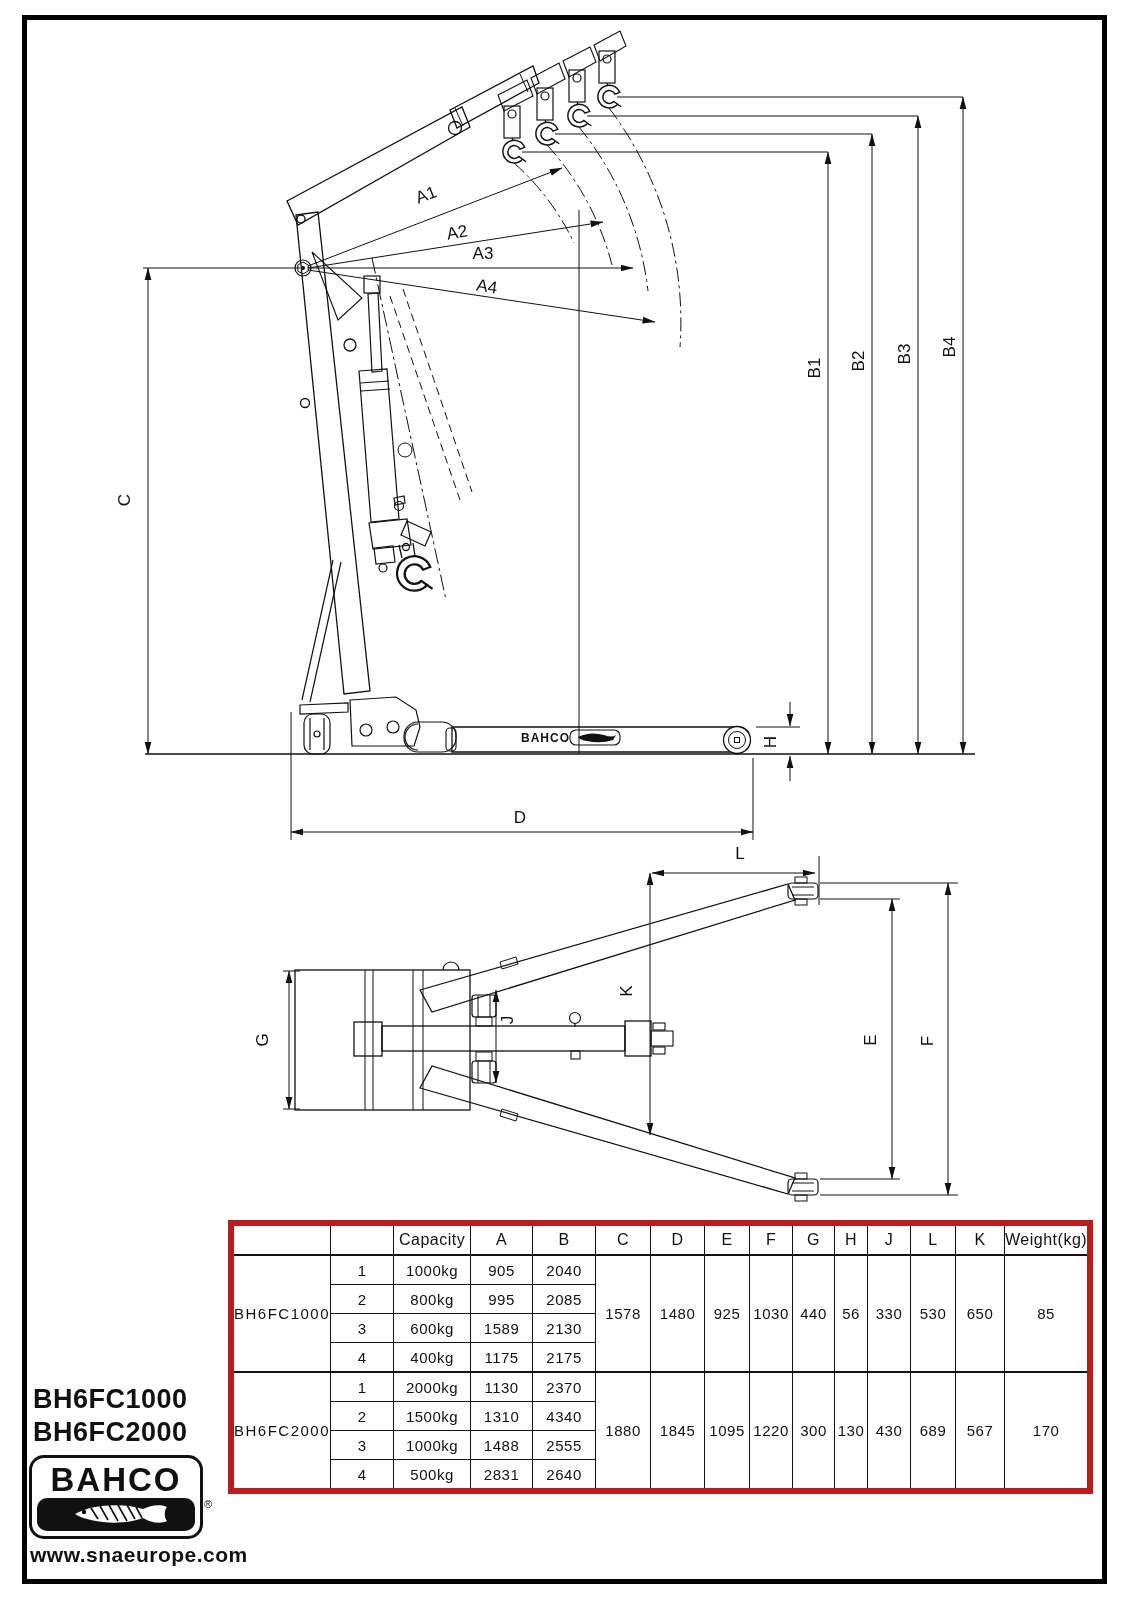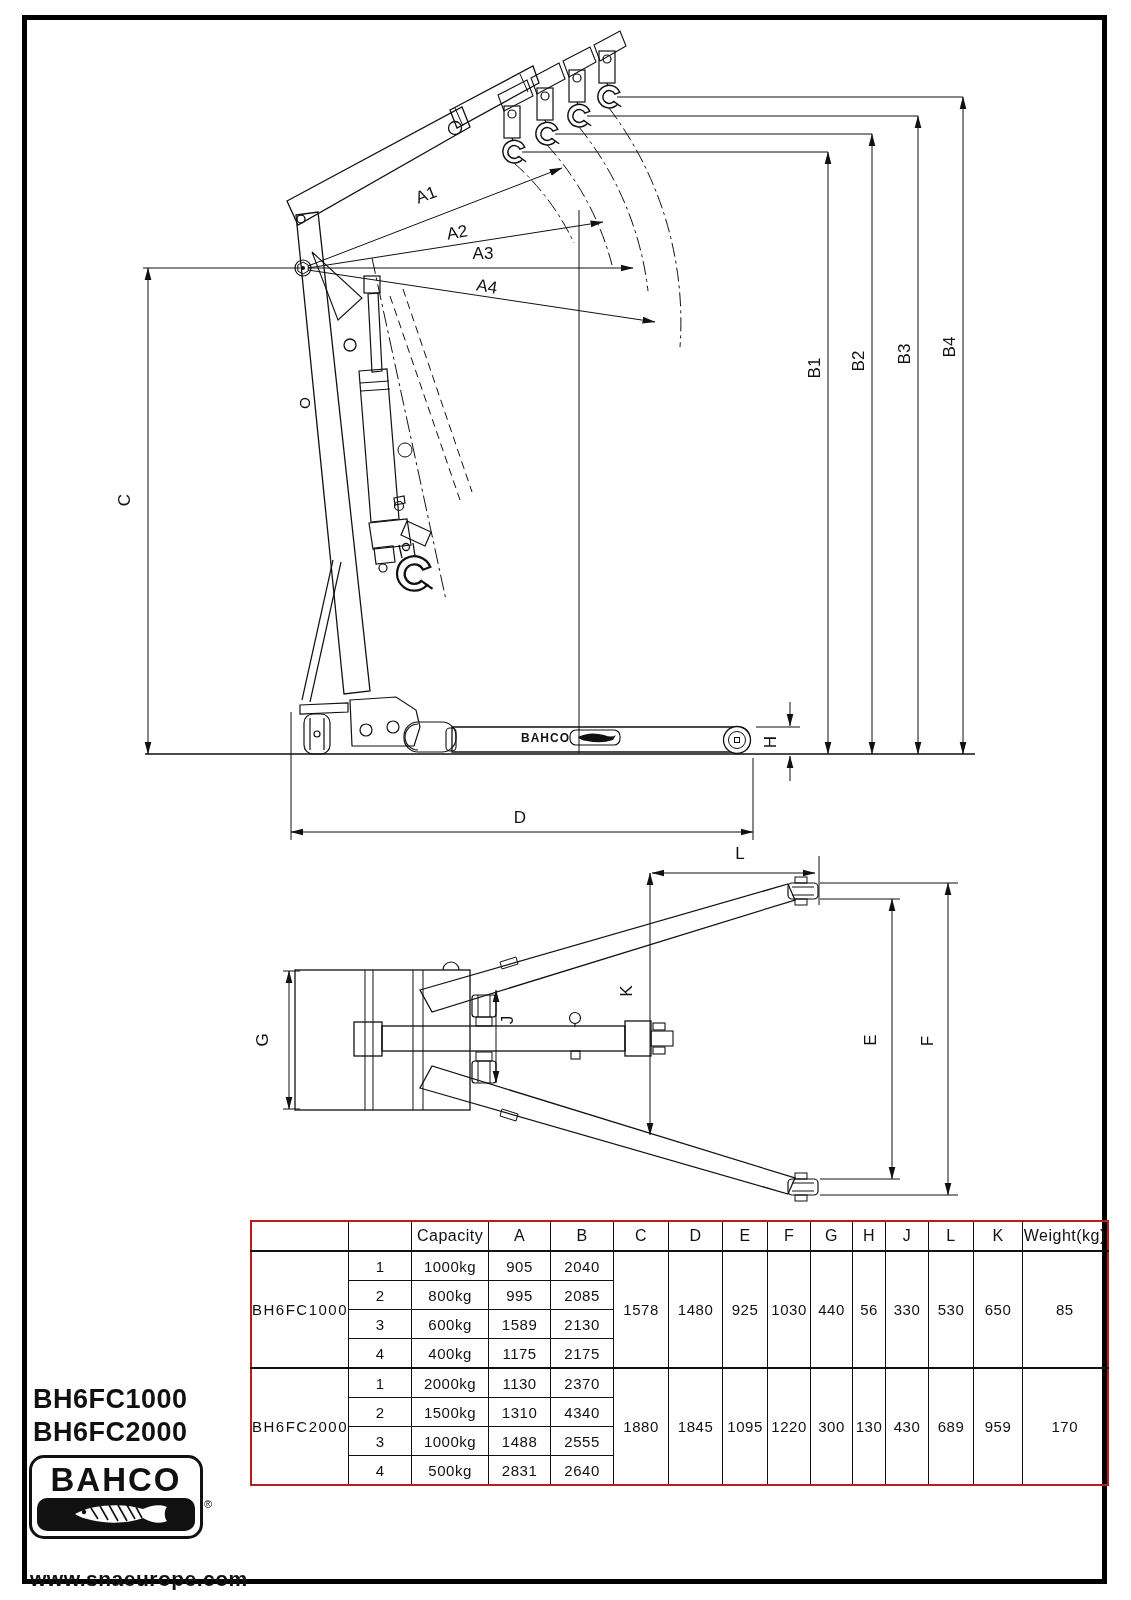--- a/index.html
+++ b/index.html
@@ -10,36 +10,36 @@
   svg{position:absolute;left:0;top:0;}
   svg text{font-family:"Liberation Sans",sans-serif;fill:#111;}
   .dimtxt{font-size:17px;}
   .sticker{font-size:12px;font-weight:bold;letter-spacing:1px;}
 
   
   table.spec{position:absolute;left:228px;top:1220px;border-collapse:collapse;
              table-layout:fixed;font-size:15px;letter-spacing:.5px;}
   table.spec td,table.spec th{border:1px solid #111;text-align:center;vertical-align:middle;
              padding:0;height:28px;font-weight:normal;white-space:nowrap;overflow:hidden;}
-  table.spec{border:2px solid #b91c1c;margin-left:22px;}
+  table.spec{border:6px solid #b91c1c;}
   table.spec th{border-bottom:2px solid #111;font-size:16px;}
   table.spec tr.g2 td{border-top:2px solid #111;}
   td.model{letter-spacing:1.5px;}
 
   
   .codes{position:absolute;left:33px;top:1383px;font-size:27px;font-weight:bold;
          line-height:33px;letter-spacing:.5px;}
   .logo{position:absolute;left:29px;top:1455px;width:174px;height:84px;
         border:3px solid #111;border-radius:15px;box-sizing:border-box;background:#fff;}
   .logo .word{position:absolute;left:0;right:0;top:3px;text-align:center;
         font-size:33px;font-weight:bold;letter-spacing:2px;}
   .logo .pill{position:absolute;left:5px;right:5px;bottom:5px;height:33px;
         background:#111;border-radius:10px;}
   .logo .rmark{position:absolute;right:-12px;top:40px;font-size:11px;}
-  .site{position:absolute;left:30px;top:1543px;font-size:21px;font-weight:bold;letter-spacing:.5px;margin-top:24px;}
+  .site{position:absolute;left:30px;top:1543px;font-size:21px;font-weight:bold;letter-spacing:.5px;}
 </style>
 </head>
 <body>
 
 <div class="page">
   <div class="frame"></div>
 
   <svg width="1131" height="1600" viewBox="0 0 1131 1600">
     <defs>
       <marker id="ma" viewBox="0 0 12 8" refX="11.5" refY="4" markerWidth="13" markerHeight="9" orient="auto-start-reverse">
@@ -349,21 +349,21 @@
       <td>1130</td>
       <td>2370</td>
       <td rowspan="4">1880</td>
       <td rowspan="4">1845</td>
       <td rowspan="4">1095</td>
       <td rowspan="4">1220</td>
       <td rowspan="4">300</td>
       <td rowspan="4">130</td>
       <td rowspan="4">430</td>
       <td rowspan="4">689</td>
-      <td rowspan="4">959</td>
+      <td rowspan="4">567</td>
       <td rowspan="4">170</td>
     </tr>
     <tr>
       <td>2</td>
       <td>1500kg</td>
       <td>1310</td>
       <td>4340</td>
     </tr>
     <tr>
       <td>3</td>

